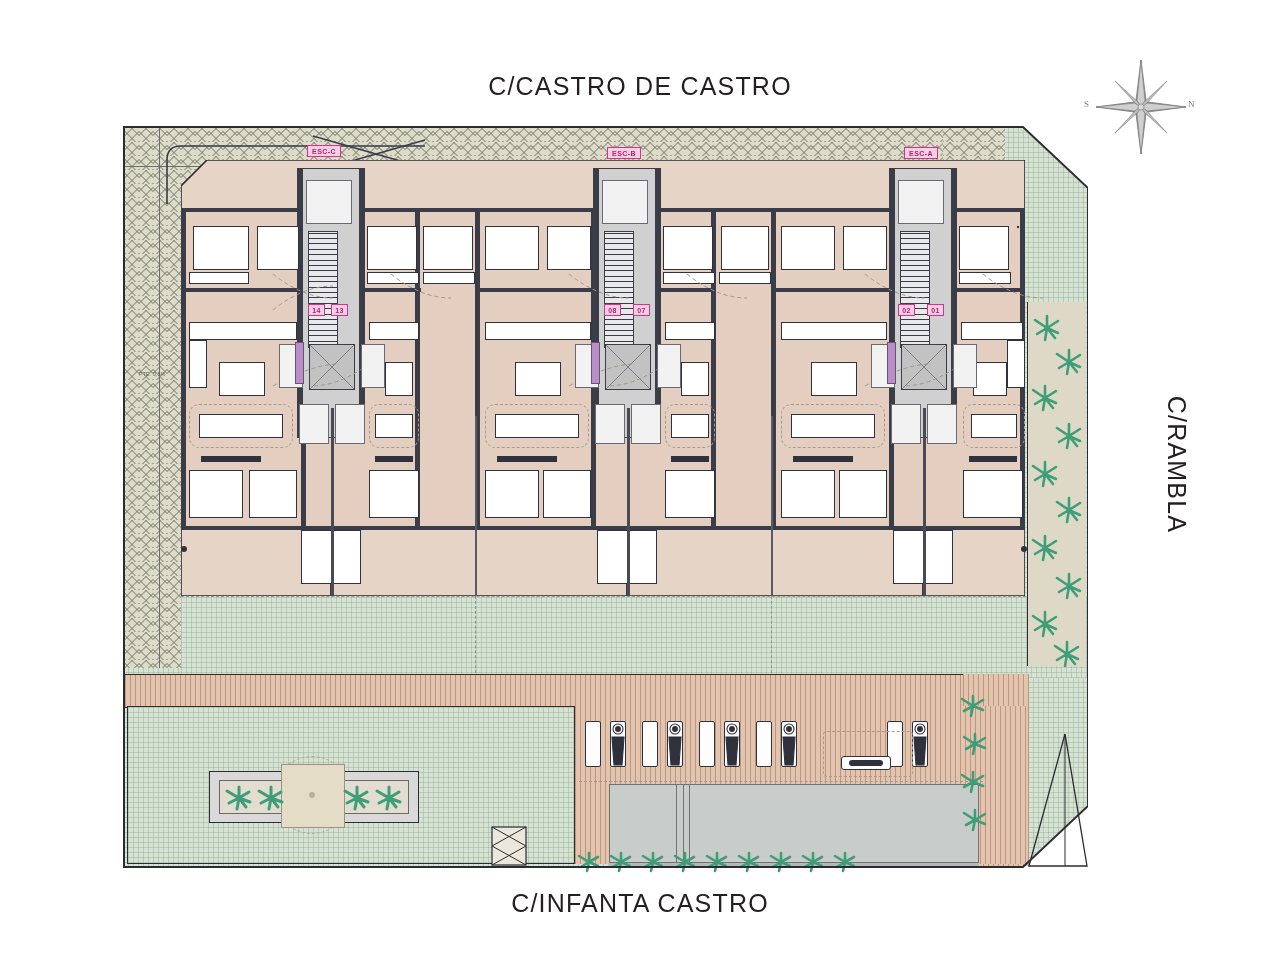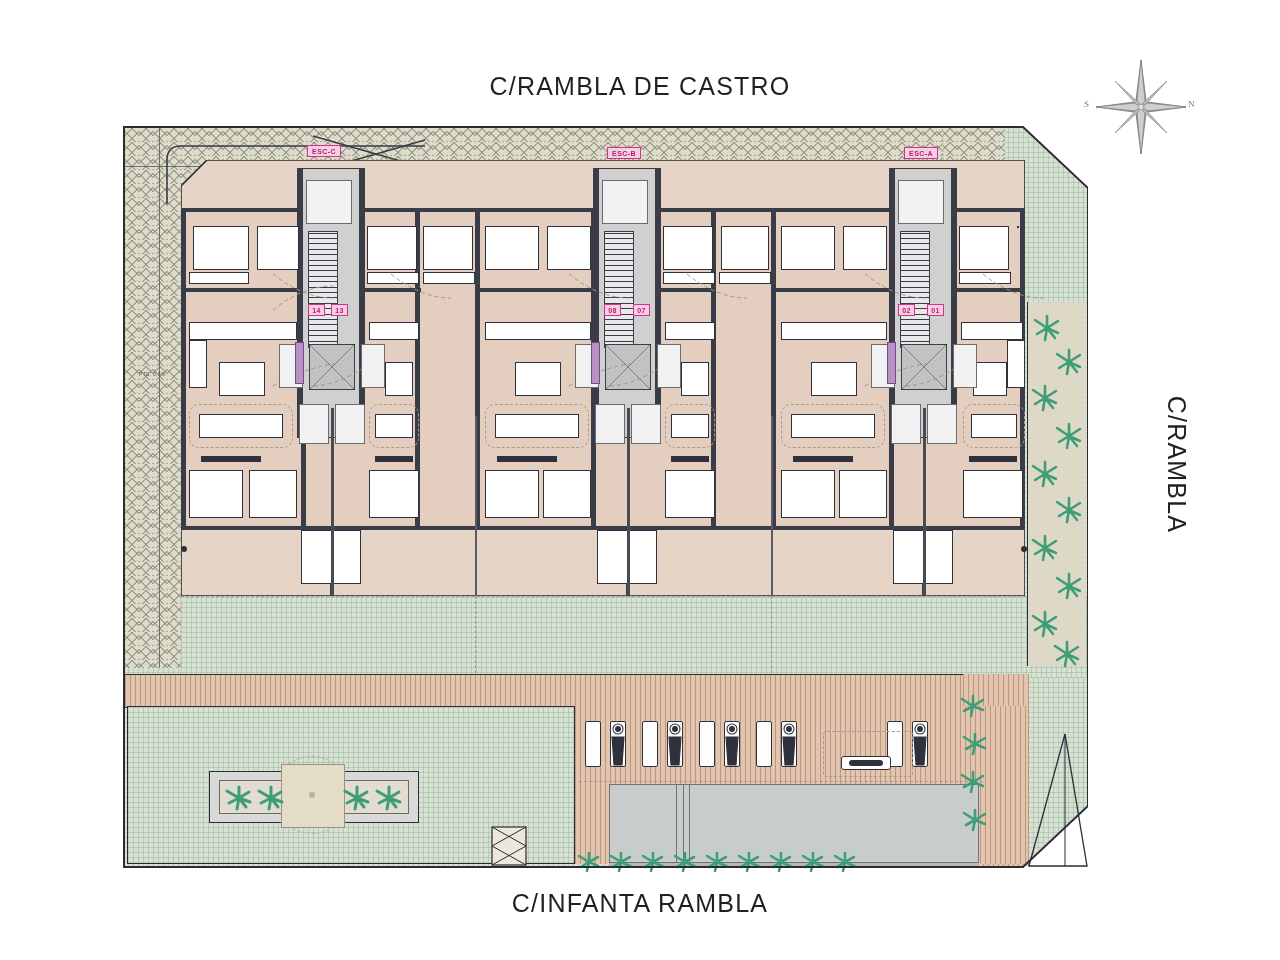--- a/index.html
+++ b/index.html
@@ -69,23 +69,23 @@
     repeating-linear-gradient(0deg,#3a3c48 0 1px, #e9e9ec 1px 5.4px);}
 
   .pool-tile{position:absolute;background:#c8cdcc;border:1.4px solid #6f7371;box-sizing:border-box;}
   .lounger{position:absolute;background:#fdfdfd;border:1.2px solid #2f313c;box-sizing:border-box;border-radius:2px;}
 </style>
 </head>
 <body>
 
 <div class="canvas">
 
-  <div class="street-label" id="street-top">C/RAMBLA DE CASTRO</div>
-
-  <div class="street-label" id="street-bottom">C/INFANTA RAMBLA</div>
+  <div class="street-label" id="street-top">C/CASTRO DE CASTRO</div>
+
+  <div class="street-label" id="street-bottom">C/INFANTA CASTRO</div>
 
   <div class="street-label" id="street-right">C/RAMBLA</div>
 
   <div id="compass">
     <svg width="106" height="110" viewBox="0 0 106 110">
       <g fill="#9b9b9b" stroke="#6e6e6e" stroke-width="0.7">
         <polygon points="53,8 58,48 53,55 48,48"></polygon>
         <polygon points="53,102 58,62 53,55 48,62"></polygon>
         <polygon points="8,55 46,50 53,55 46,60"></polygon>
         <polygon points="98,55 60,50 53,55 60,60"></polygon>

